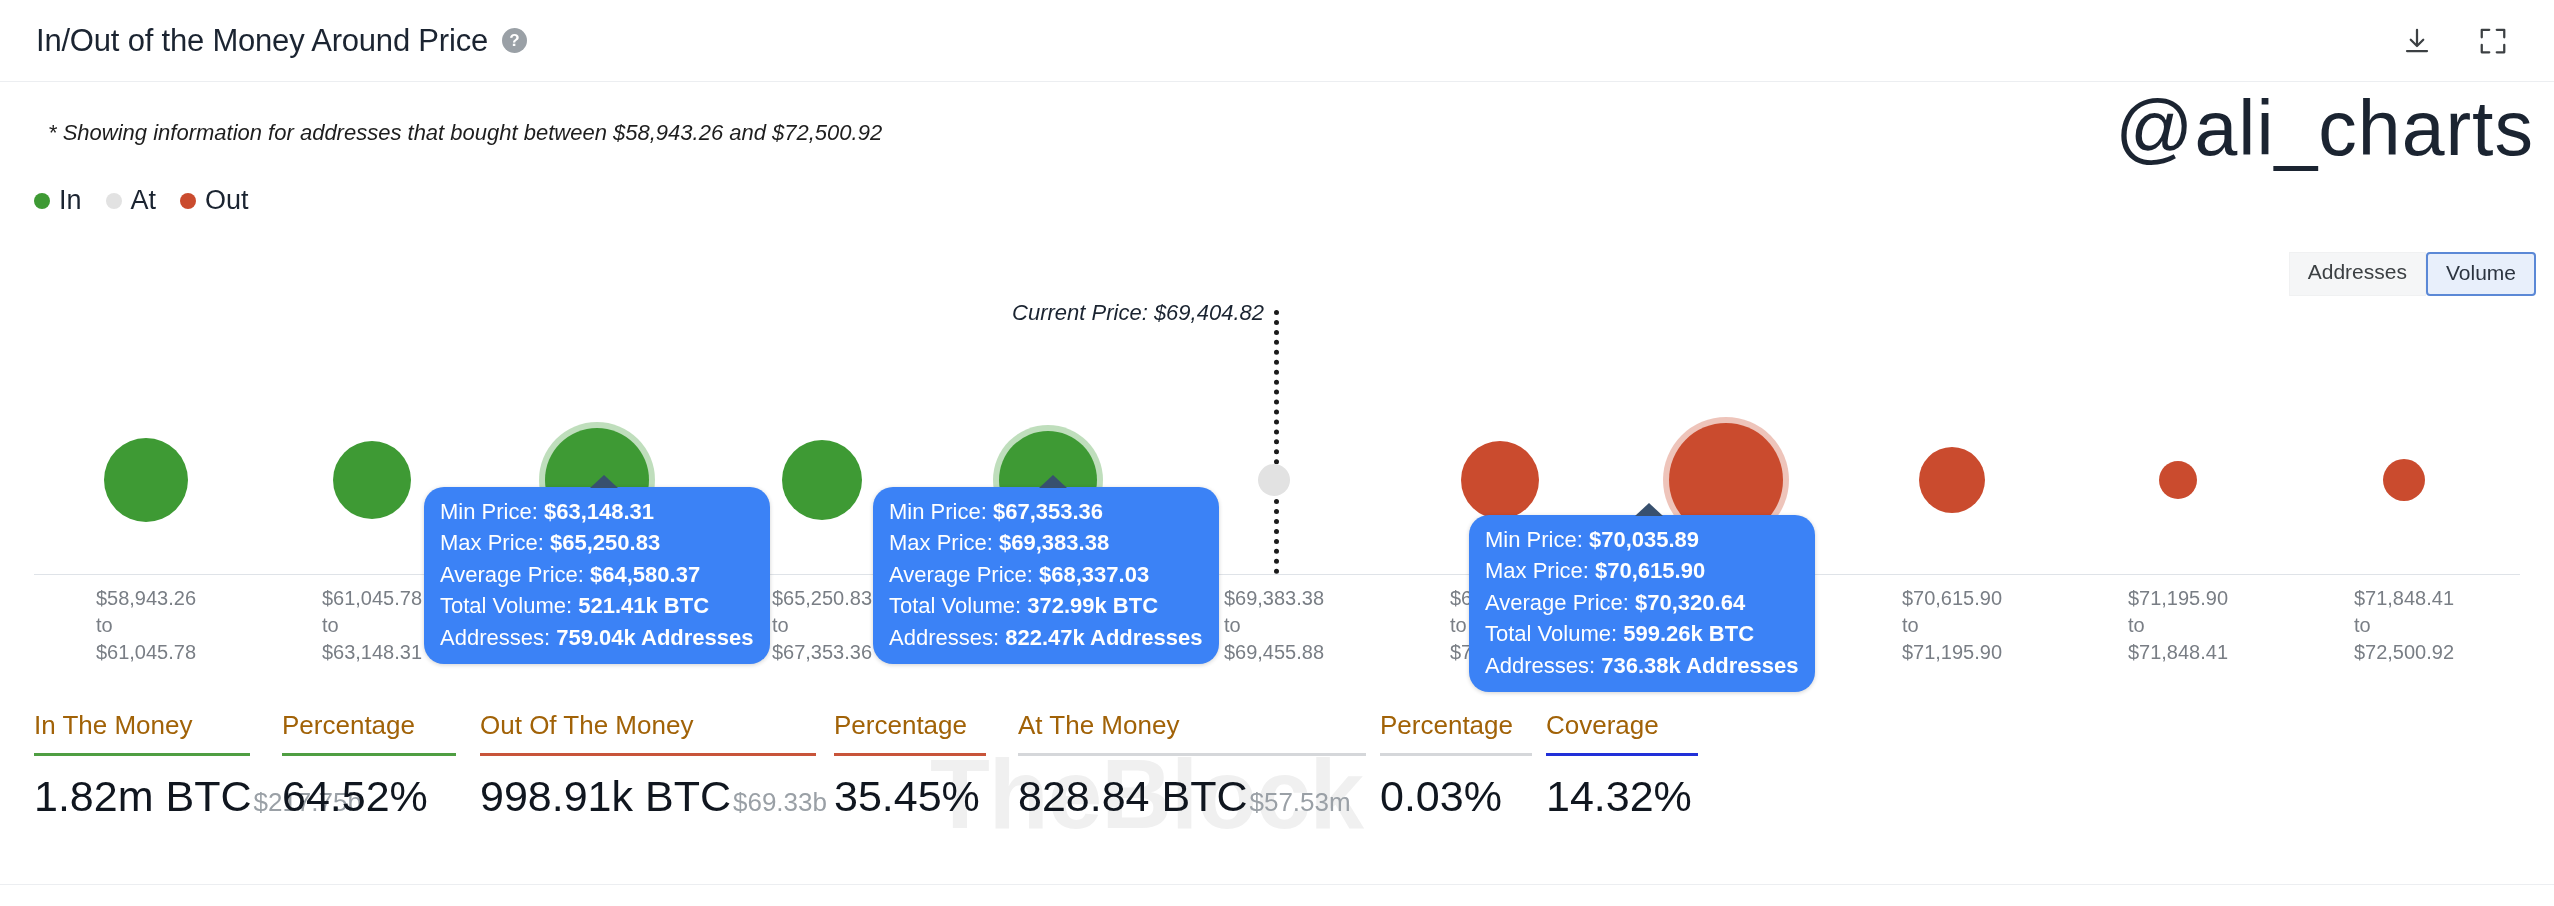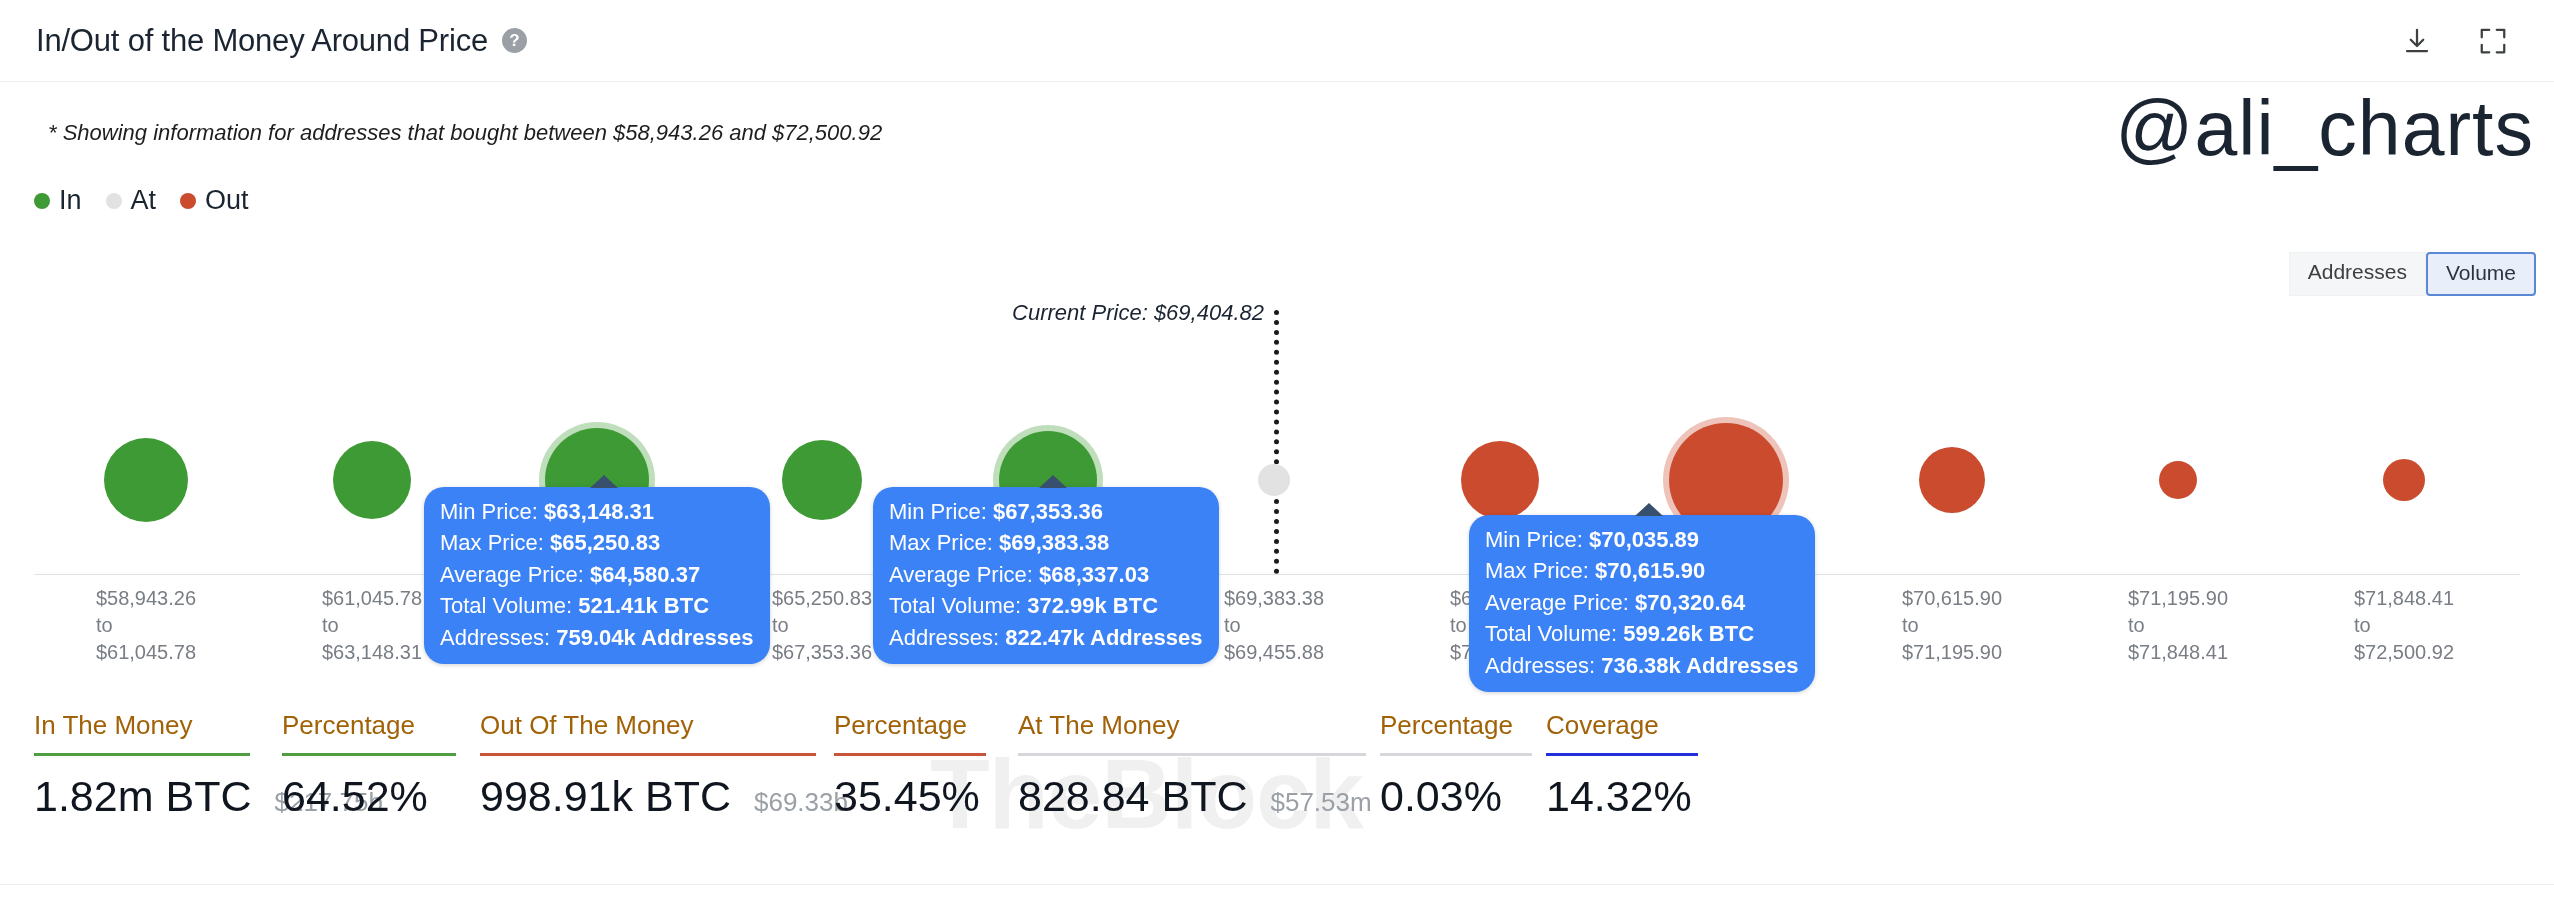--- a/index.html
+++ b/index.html
@@ -236,21 +236,21 @@
     height: 3px;
     width: 100%;
     margin-bottom: 16px;
   }
   .stat-value {
     font-size: 43px;
     color: #10161f;
     white-space: nowrap;
     display: flex;
     align-items: baseline;
-    gap: 23px;
+    gap: 2px;
   }
   .stat-sub {
     font-size: 26px;
     color: #9aa0a6;
   }
   .footer-rule {
     position: absolute;
     left: 0; top: 884px;
     width: 2554px; height: 1px;
     background: #eceef1;

